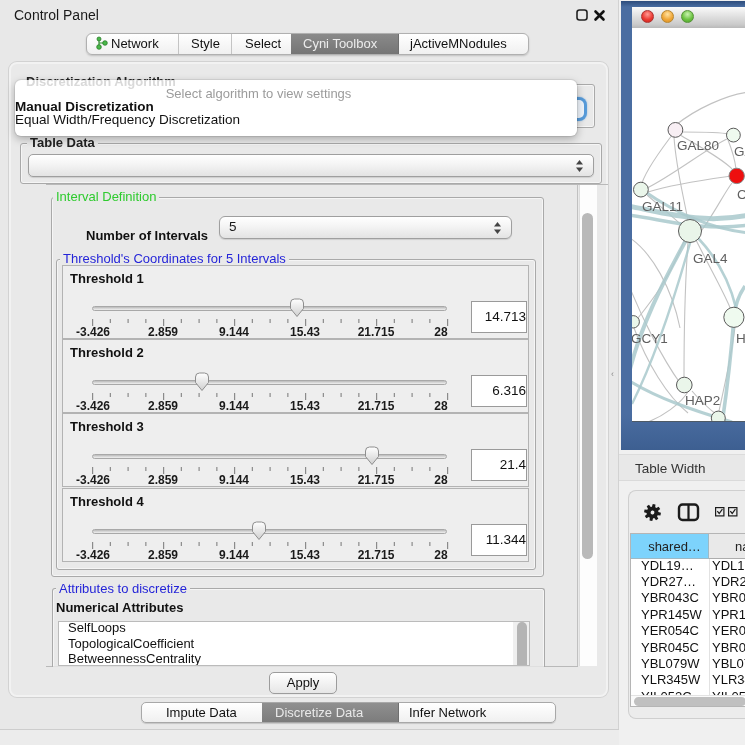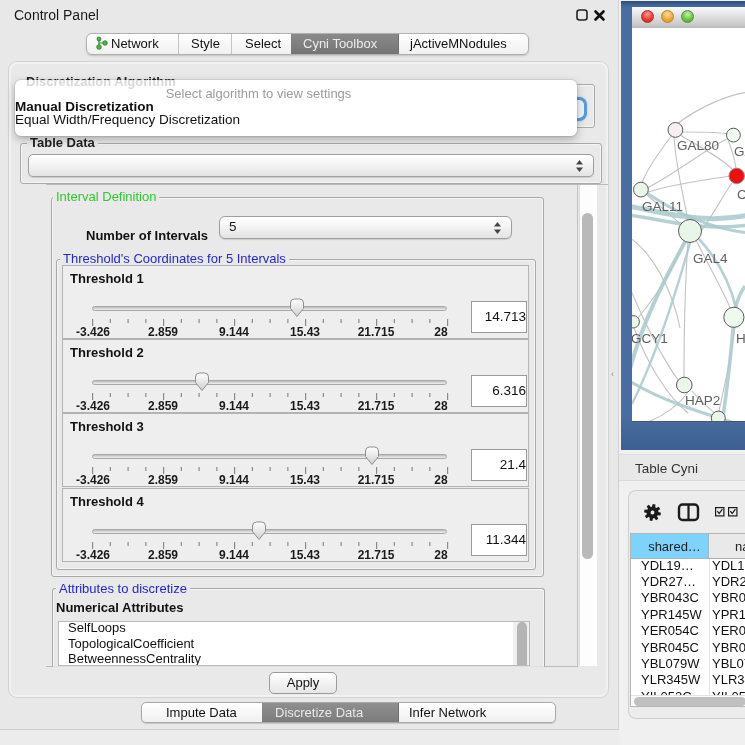--- a/index.html
+++ b/index.html
@@ -372,21 +372,21 @@
   <text x="10" y="183">GAL11</text>
   <text x="61" y="235">GAL4</text>
   <text x="-1" y="315">GCY1</text>
   <text x="104" y="315">H</text>
   <text x="53" y="377">HAP2</text>
 </g>
 </svg>
 </div>
 
 <div class="abs" style="left:619px;top:454px;width:126px;height:27px;background:#e8e8e8;border-top:1px solid #dcdcdc;border-bottom:1px solid #dadada;box-sizing:border-box;"></div>
-<div class="abs" style="left:635px;top:461px;font-size:13.5px;color:#333;">Table Cyni</div>
+<div class="abs" style="left:635px;top:461px;font-size:13.5px;color:#333;">Table Width</div>
 
 <div class="abs" style="left:628px;top:490px;width:117px;height:229px;background:#ececec;
      border:1px solid #cfcfcf;border-right:none;border-radius:8px 0 0 8px;box-sizing:border-box;"></div>
 <svg class="abs" style="left:644px;top:503px;z-index:2;" width="101" height="20" viewBox="0 0 101 20">
 <g fill="#1b1b1b">
   <g transform="translate(8.5,9.5) rotate(11) scale(0.92)">
     <path d="M 9.08 -1.51 L 9.08 1.51 L 6.14 1.80 A 6.4 6.4 0 0 1 5.62 3.07 L 7.49 5.35 L 5.35 7.49 L 3.07 5.62 A 6.4 6.4 0 0 1 1.80 6.14 L 1.51 9.08 L -1.51 9.08 L -1.80 6.14 A 6.4 6.4 0 0 1 -3.07 5.62 L -5.35 7.49 L -7.49 5.35 L -5.62 3.07 A 6.4 6.4 0 0 1 -6.14 1.80 L -9.08 1.51 L -9.08 -1.51 L -6.14 -1.80 A 6.4 6.4 0 0 1 -5.62 -3.07 L -7.49 -5.35 L -5.35 -7.49 L -3.07 -5.62 A 6.4 6.4 0 0 1 -1.80 -6.14 L -1.51 -9.08 L 1.51 -9.08 L 1.80 -6.14 A 6.4 6.4 0 0 1 3.07 -5.62 L 5.35 -7.49 L 7.49 -5.35 L 5.62 -3.07 A 6.4 6.4 0 0 1 6.14 -1.80 Z" fill="#1b1b1b"></path>
     <circle r="2.1" fill="#ececec"></circle>
   </g>
   <g transform="translate(34,1)">

